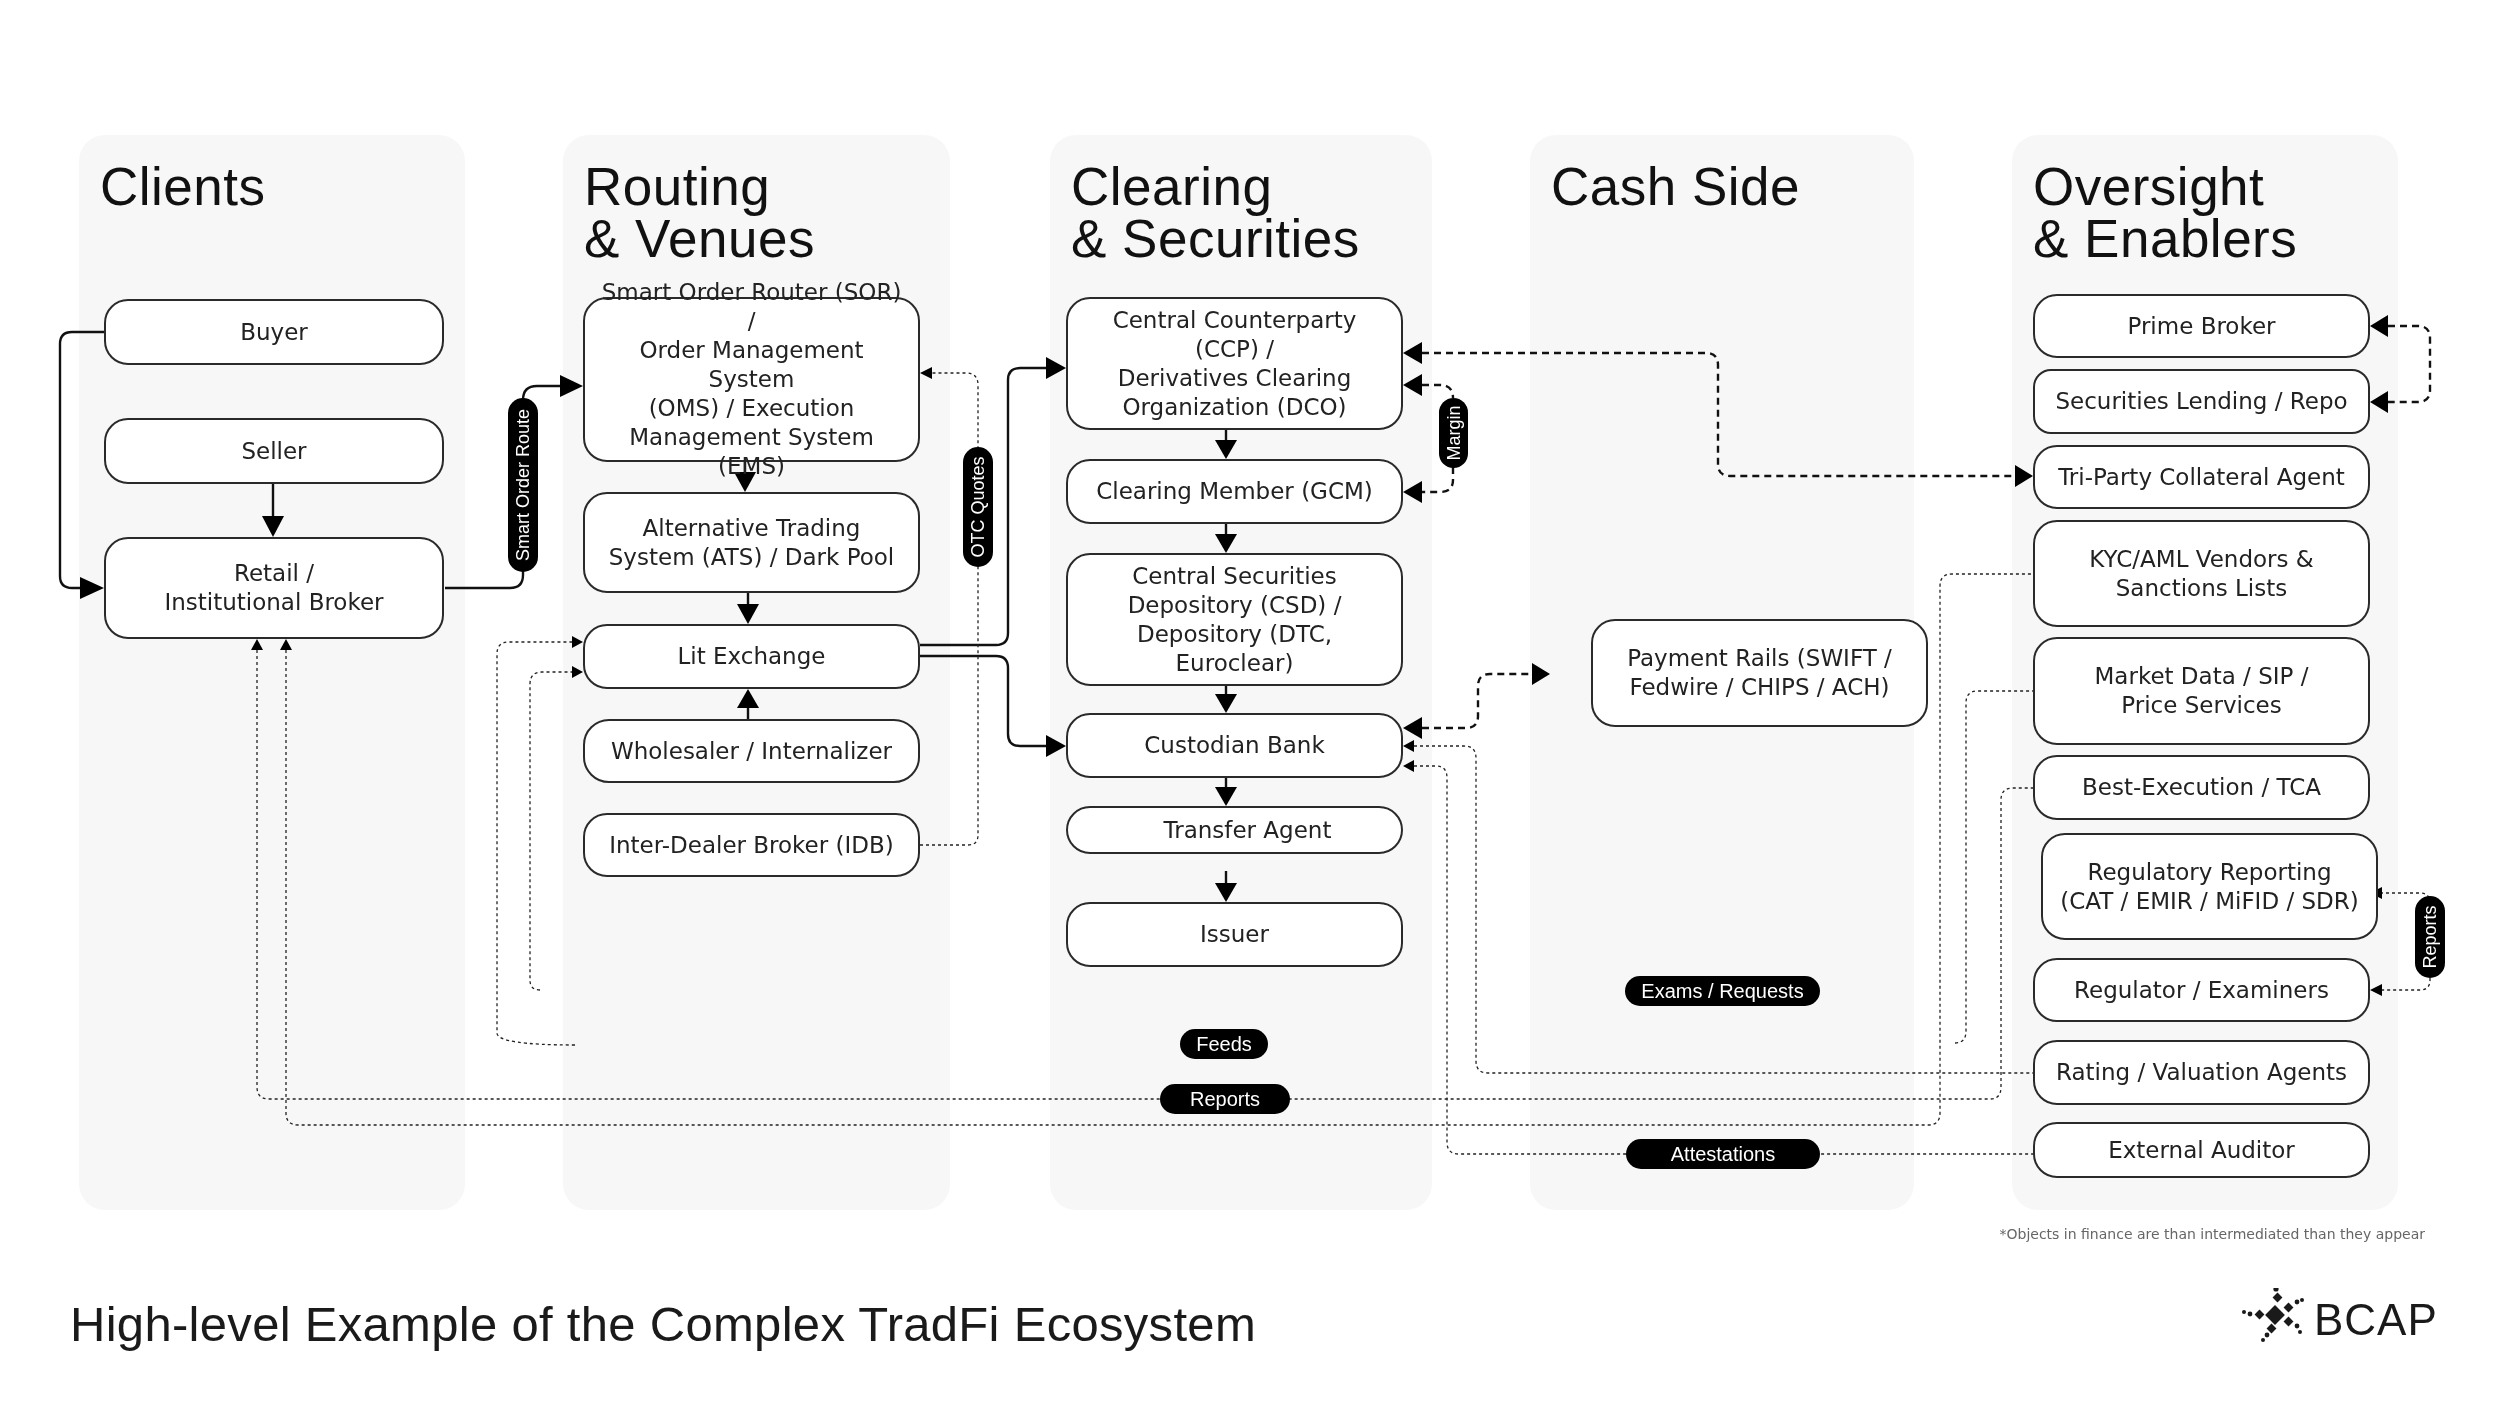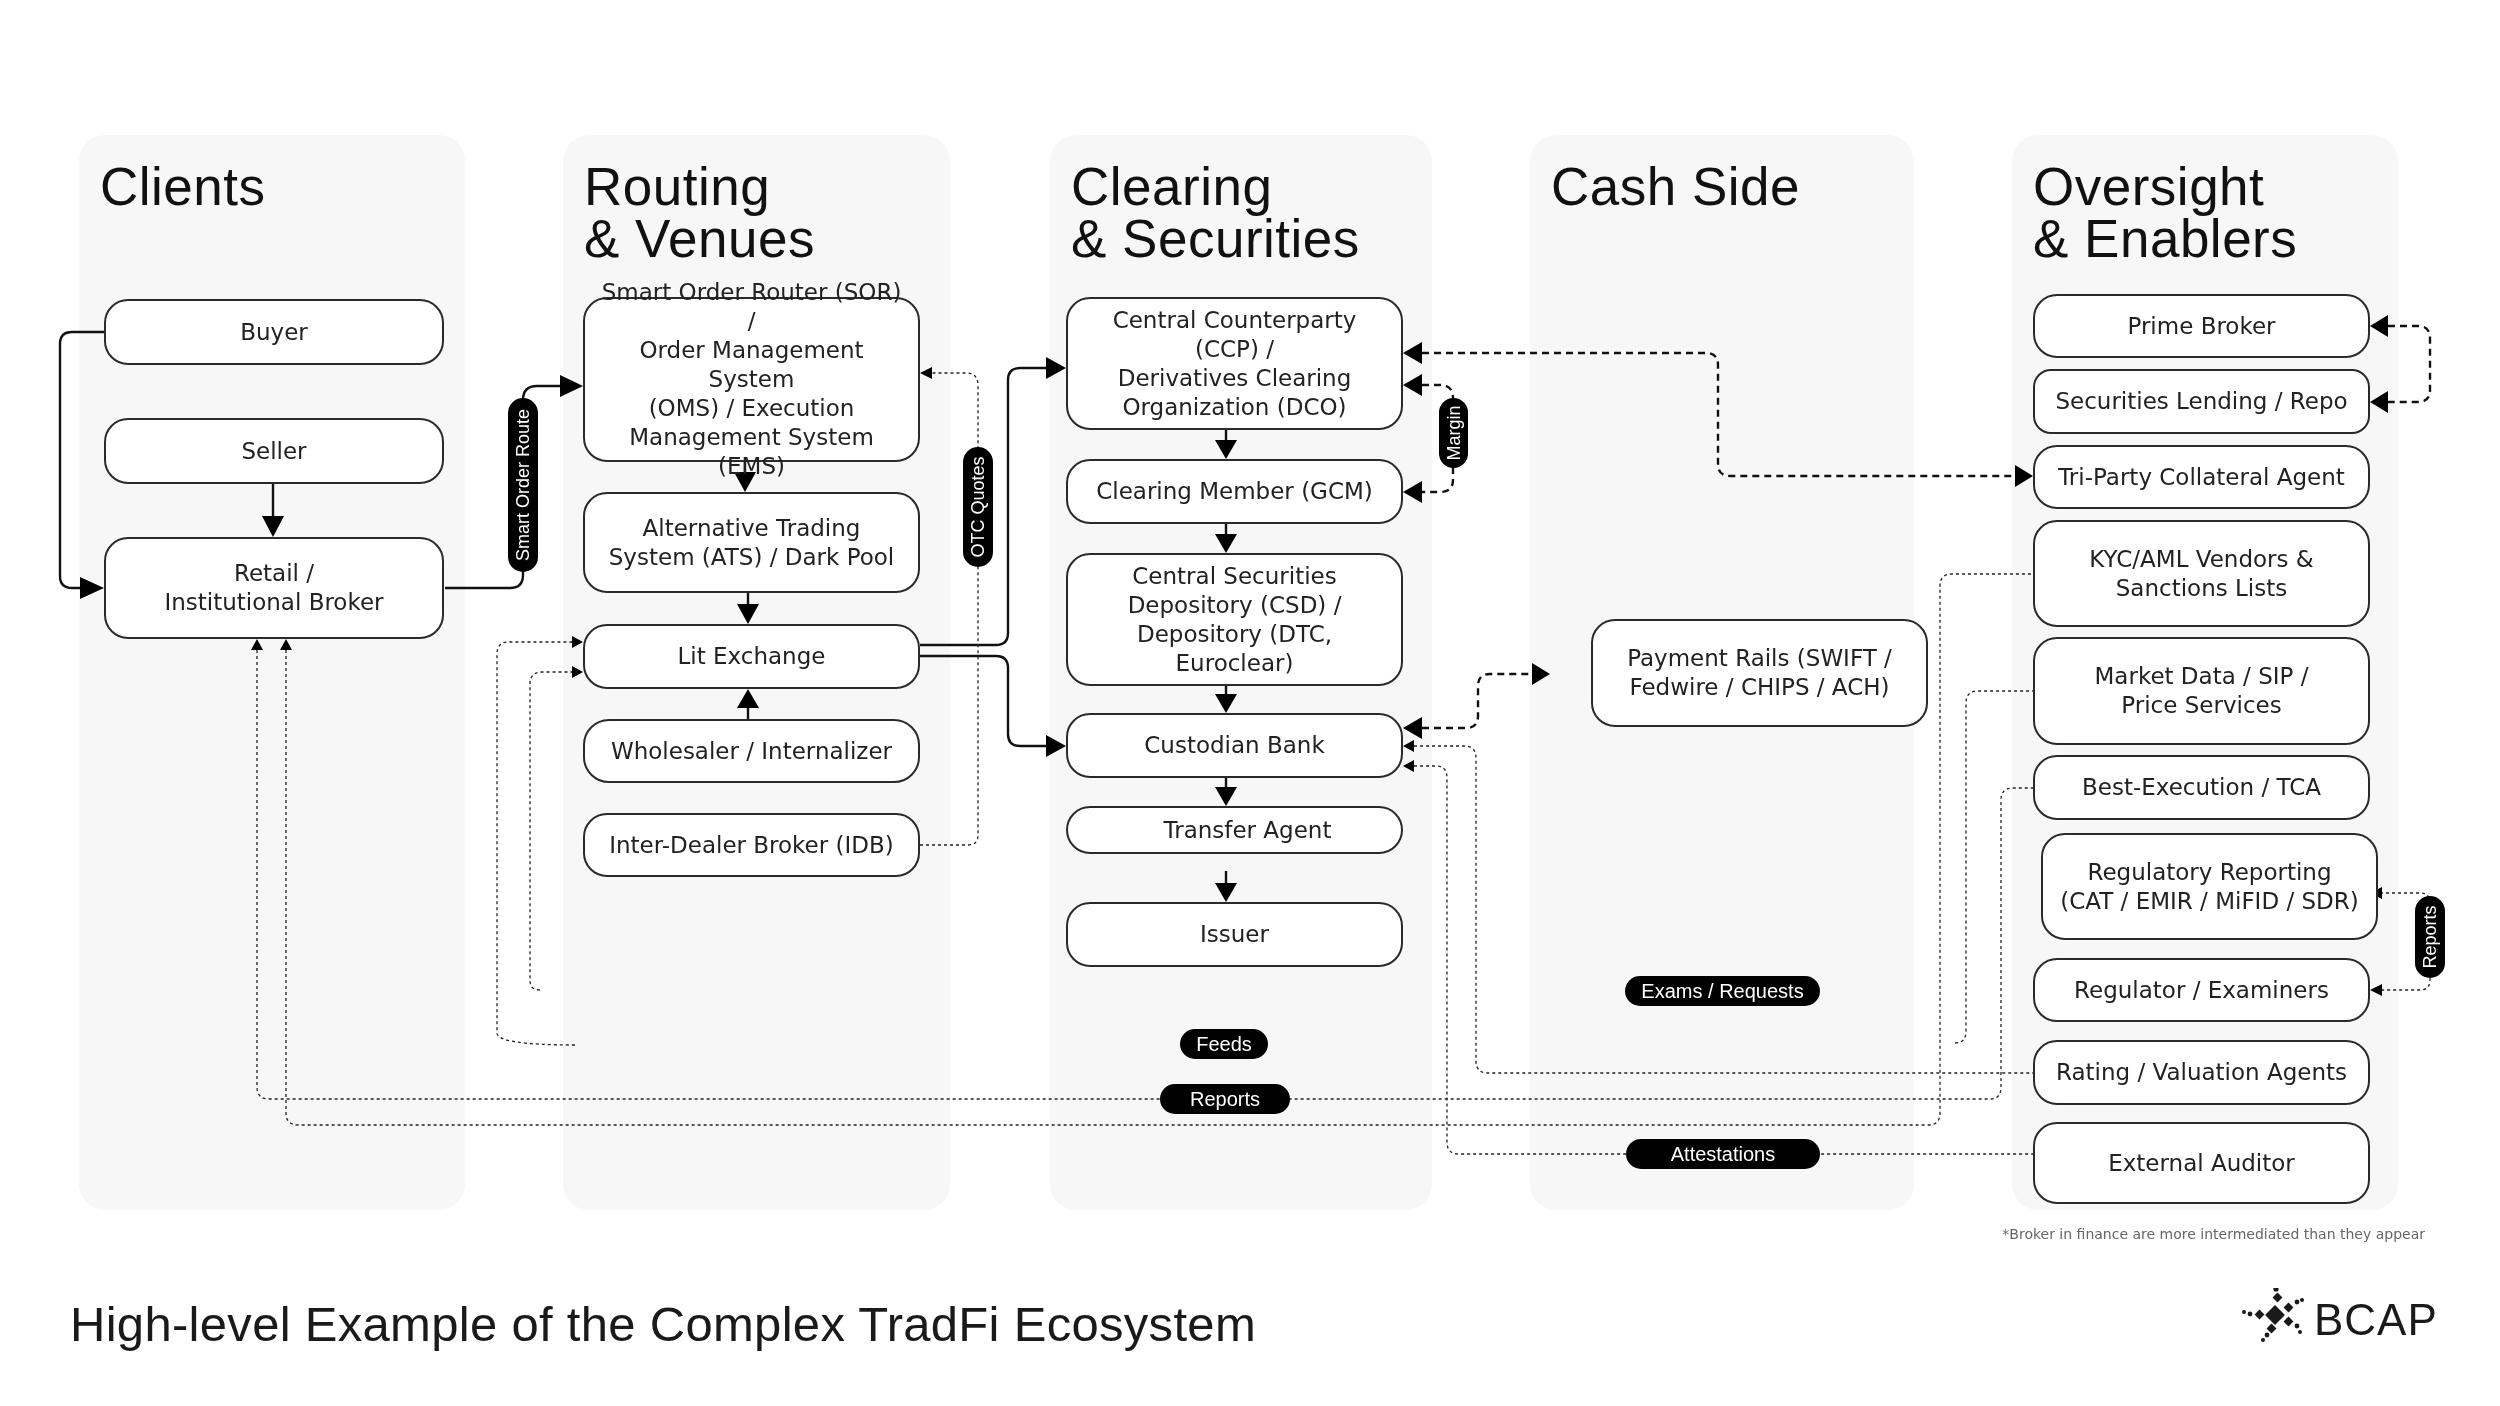--- a/index.html
+++ b/index.html
@@ -148,41 +148,41 @@
 <div class="box" style="left:2033px;top:445px;width:337px;height:64px;">Tri-Party Collateral Agent</div>
 <div class="box" style="left:2033px;top:520px;width:337px;height:107px;">KYC/AML Vendors &amp;
 Sanctions Lists</div>
 <div class="box" style="left:2033px;top:637px;width:337px;height:108px;">Market Data / SIP /
 Price Services</div>
 <div class="box" style="left:2033px;top:755px;width:337px;height:65px;">Best-Execution / TCA</div>
 <div class="box" style="left:2033px;top:833px;width:337px;height:107px;margin-left:8px;">Regulatory Reporting
 (CAT / EMIR / MiFID / SDR)</div>
 <div class="box" style="left:2033px;top:958px;width:337px;height:64px;">Regulator / Examiners</div>
 <div class="box" style="left:2033px;top:1040px;width:337px;height:65px;">Rating / Valuation Agents</div>
-<div class="box" style="left:2033px;top:1122px;width:337px;height:82px;">External Auditor</div>
+<div class="box" style="left:2033px;top:1122px;width:337px;height:56px;">External Auditor</div>
 
 <div class="vpill" style="left:508px;top:398px;width:30px;height:174px;">
     <span>Smart Order Route</span>
   </div>
 <div class="vpill" style="left:963px;top:447px;width:30px;height:120px;">
     <span>OTC Quotes</span>
   </div>
 <div class="vpill" style="left:1439px;top:398px;width:29px;height:70px;">
     <span>Margin</span>
   </div>
 <div class="vpill" style="left:2415px;top:896px;width:30px;height:82px;">
     <span>Reports</span>
   </div>
 
 <div class="pill" style="left:1180px;top:1029px;width:88px;height:30px;">Feeds</div>
 <div class="pill" style="left:1160px;top:1084px;width:130px;height:30px;">Reports</div>
 <div class="pill" style="left:1625px;top:976px;width:195px;height:30px;">Exams / Requests</div>
 <div class="pill" style="left:1626px;top:1139px;width:194px;height:30px;">Attestations</div>
 
-<div class="footnote">*Broker in finance are more intermediated than they appear</div>
+<div class="footnote">*Objects in finance are than intermediated than they appear</div>
 <div class="footer-title">High-level Example of the Complex TradFi Ecosystem</div>
 <svg class="logo" viewBox="0 0 200 60">
   <g fill="#1a1a1a">
     <rect x="30" y="20" width="14" height="14" transform="rotate(45 37 27)"></rect>
     <rect x="36" y="6" width="7" height="7" transform="rotate(45 39.5 9.5)"></rect>
     <rect x="47" y="16" width="7" height="7" transform="rotate(45 50.5 19.5)"></rect>
     <rect x="47" y="30" width="7" height="7" transform="rotate(45 50.5 33.5)"></rect>
     <rect x="30" y="37" width="7" height="7" transform="rotate(45 33.5 40.5)"></rect>
     <rect x="18" y="23" width="7" height="7" transform="rotate(45 21.5 26.5)"></rect>
     <circle cx="38" cy="1" r="2.6"></circle>

